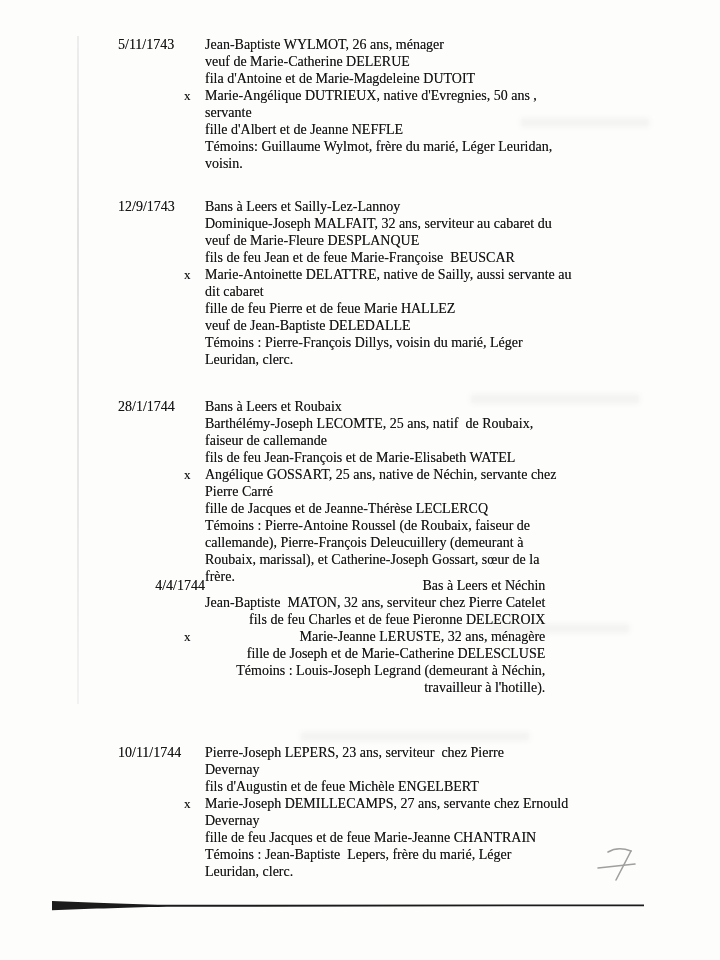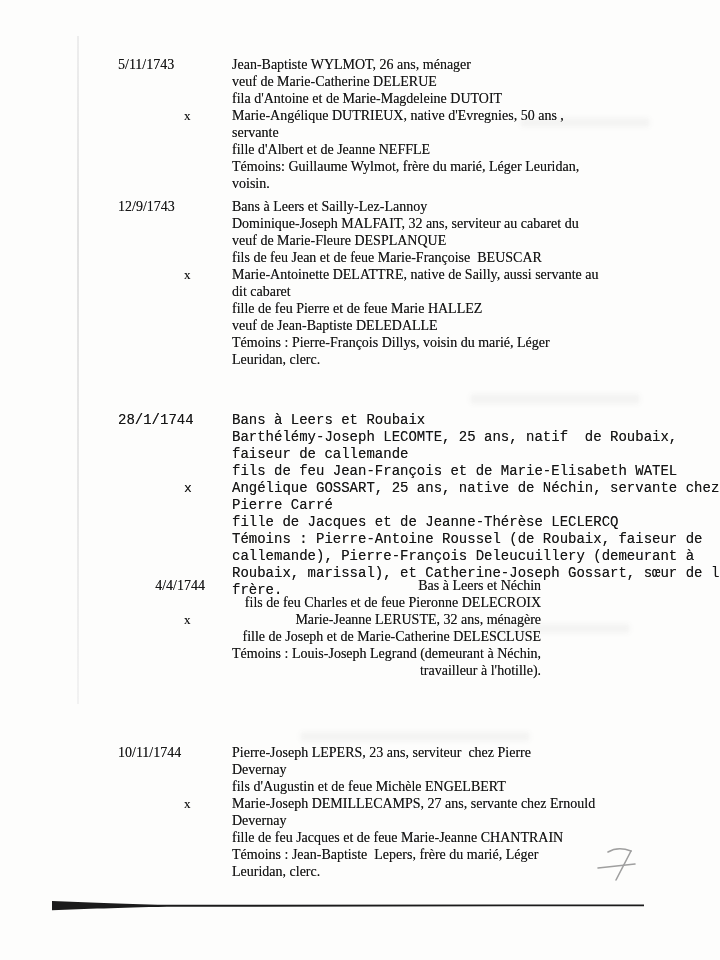--- a/index.html
+++ b/index.html
@@ -27,39 +27,39 @@
   }
   .records { position: absolute; left: 0; top: 0; width: 720px; }
   .record {
     position: absolute;
     left: 118px;
     display: flex;
     font-size: 14px;
     line-height: 17px;
     text-shadow: 0 0 0.4px rgba(0,0,0,0.55);
   }
-  .record:nth-child(1) { top: 56px; }
+  .record:nth-child(1) { top: 36px; }
   .record:nth-child(2) { top: 198px; }
-  .record:nth-child(3) { top: 412px; font-family: Liberation Mono, monospace; }
+  .record:nth-child(3) { top: 398px; }
   .record:nth-child(4) { top: 577px; text-align: right; }
   .record:nth-child(5) { top: 744px; }
   .record .date {
     width: 87px;
     flex: 0 0 87px;
     white-space: pre;
   }
   .record .body { flex: 1 1 auto; }
   .section { position: relative; }
   .marker {
     position: absolute;
     left: -21px;
     top: 0;
     font-size: 13px;
   }
-  .line { white-space: pre; margin-left: 27px; }
+  .line { white-space: pre; }
   
   .handwritten-7 {
     position: absolute;
     left: 594px;
     top: 844px;
     width: 48px;
     height: 42px;
   }
   
   .ghost {
@@ -154,20 +154,21 @@
             <div class="line">frère.</div>
           </div>
         </div>
   </div>
 
   <div class="record">
     <div class="date">4/4/1744</div>
     <div class="body">
           <div class="section">
             <div class="line">Bas à Leers et Néchin</div>
+            <div class="line">Jean-Baptiste  MATON, 32 ans, serviteur chez Pierre Catelet</div>
             <div class="line">fils de feu Charles et de feue Pieronne DELECROIX</div>
           </div>
           <div class="section">
             <span class="marker">x</span>
             <div class="line">Marie-Jeanne LERUSTE, 32 ans, ménagère</div>
             <div class="line">fille de Joseph et de Marie-Catherine DELESCLUSE</div>
             <div class="line">Témoins : Louis-Joseph Legrand (demeurant à Néchin,</div>
             <div class="line">travailleur à l'hotille).</div>
           </div>
         </div>

